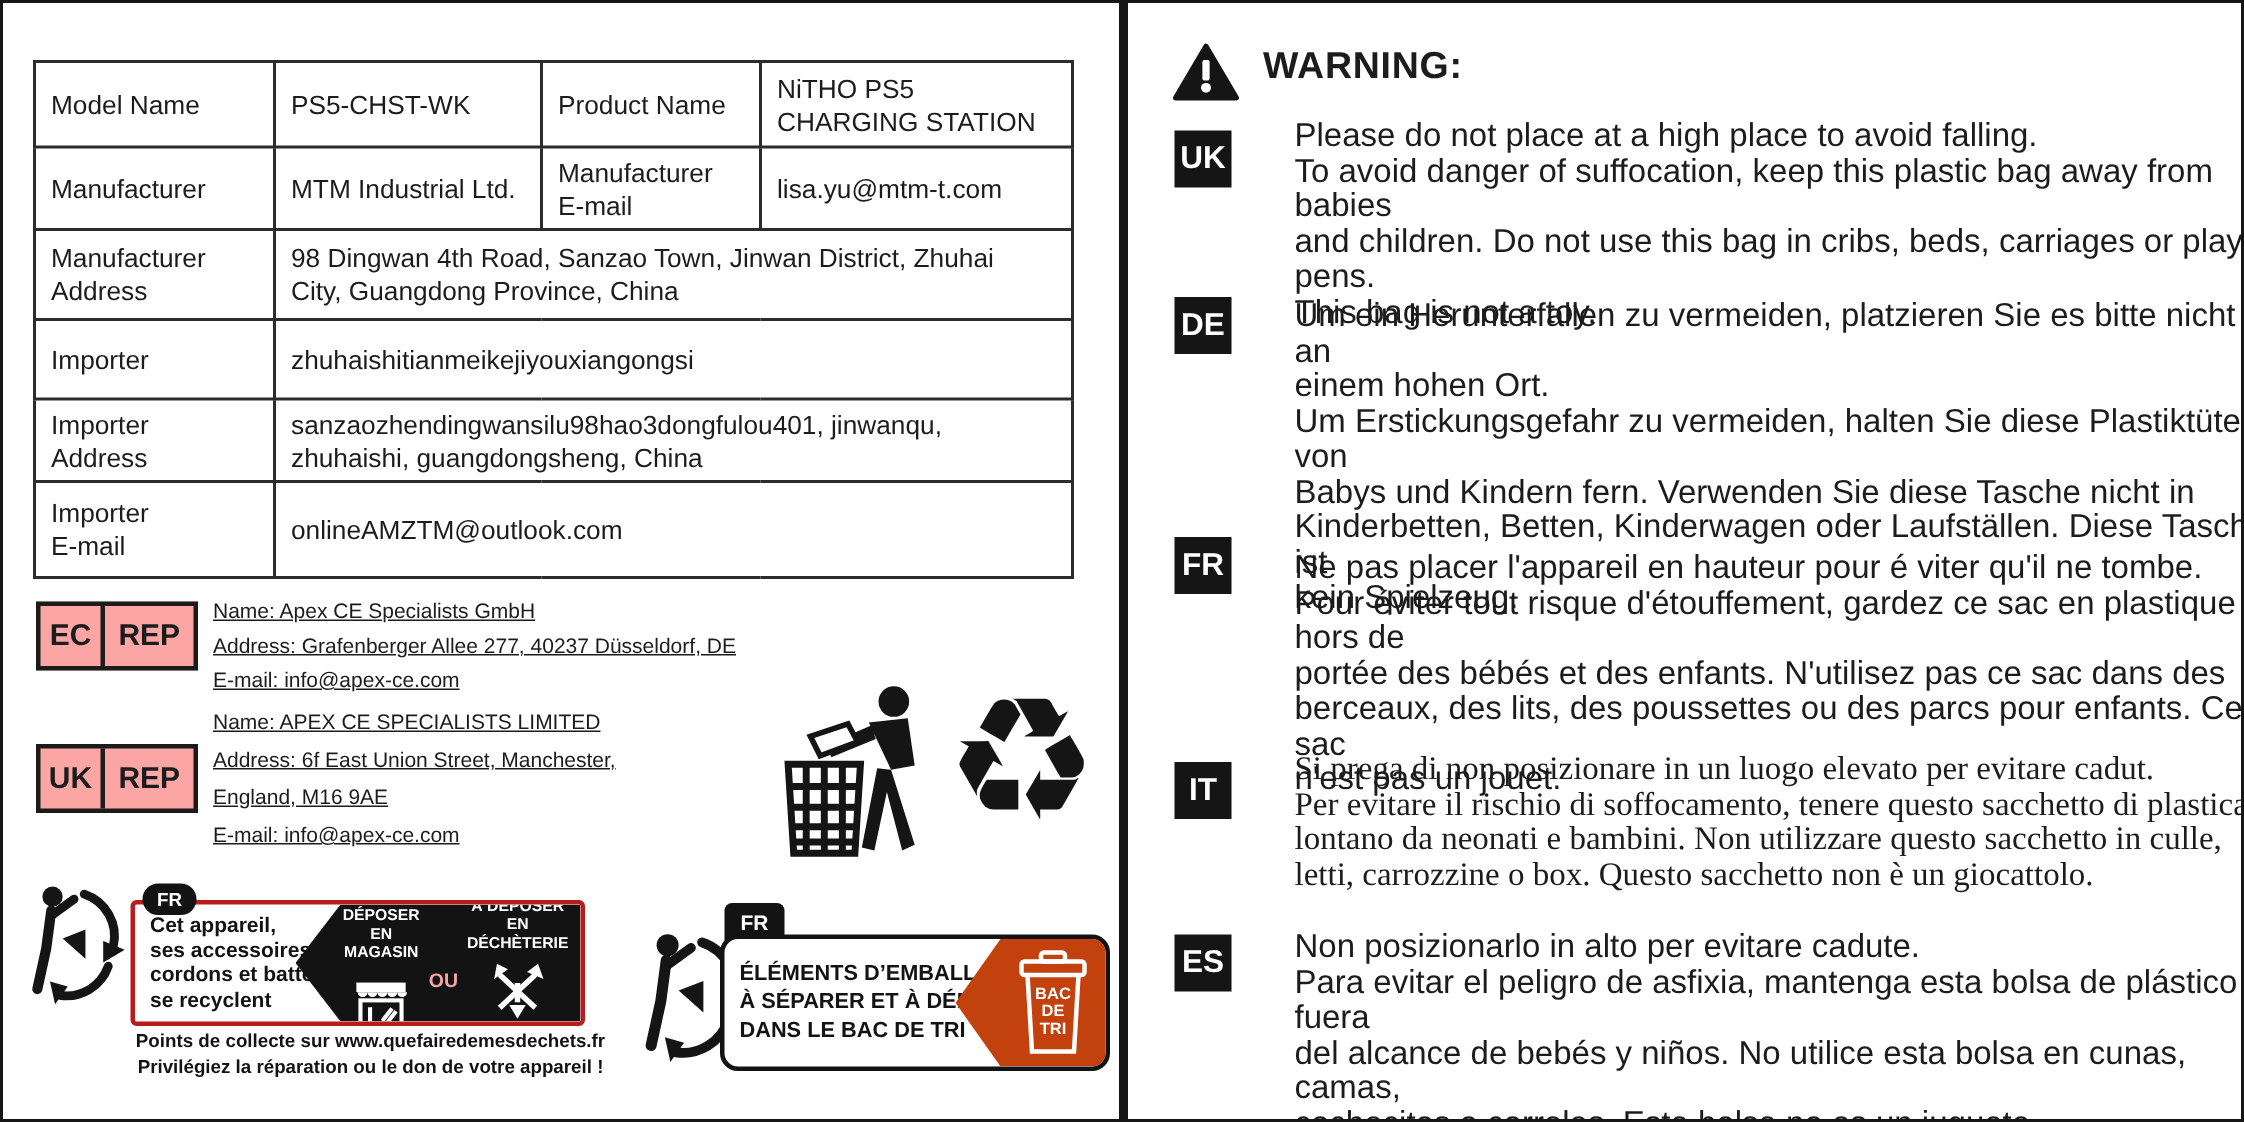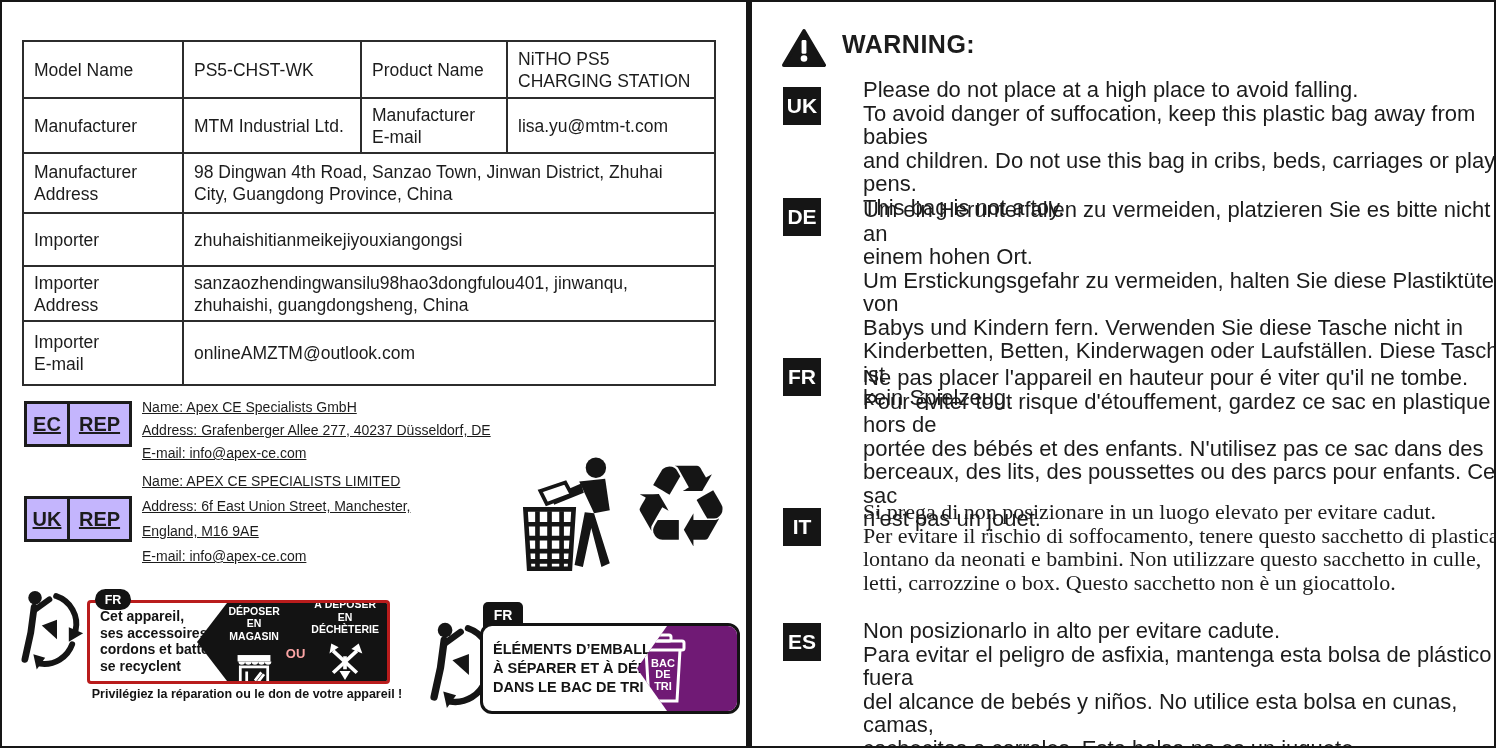--- a/index.html
+++ b/index.html
@@ -11,22 +11,22 @@
   .divider{position:absolute; left:744px; top:0; width:6px; height:748px; background:#161616;}
 
   
   .info-table{position:absolute; left:20px; top:38px; border-collapse:collapse; table-layout:fixed;}
   .info-table td{
     border:2px solid #2c2c2c; font-size:17.5px; line-height:22px;
     padding:4px 6px 4px 10px; vertical-align:middle; white-space:pre-line;
   }
 
   
-  .rep-box{position:absolute; display:flex; width:102px; height:40px; border:3px solid #1b1b1b; background:#c4b5fd;
-           font-weight:bold; font-size:20px;text-decoration:underline;}
+  .rep-box{position:absolute; display:flex; width:102px; height:40px; border:3px solid #1b1b1b; background:#fca5a5;
+           font-weight:bold; font-size:20px;}
   .rep-box .cell{display:flex; align-items:center; justify-content:center;}
   .rep-box .cell.a{flex:0 0 40px; border-right:3px solid #1b1b1b;}
   .rep-box .cell.b{flex:1;}
   .rep-lines{position:absolute; font-size:14px; line-height:23px;text-decoration:underline;}
 
   
   .icon-abs{position:absolute;}
   .recycle-glyph{position:absolute; left:628px; top:448px; font-size:114px; line-height:1; color:#151515;
                  font-family:"DejaVu Sans", sans-serif;}
 
@@ -50,23 +50,23 @@
 
   .fr-panel2{position:absolute; left:478px; top:600px; width:260px; height:112px;}
   .fr-panel2 .fr-tag{position:absolute; left:3px; top:0; width:40px; height:26px; background:#131313; color:#fff;
                      border-radius:5px 5px 0 0; display:flex; align-items:center; justify-content:center;
                      font-size:14px; font-weight:bold;}
   .fr-panel2 .panel-rect{position:absolute; left:0; top:21px; width:260px; height:91px; border:3px solid #131313;
                          border-radius:12px; background:#fff; overflow:hidden; box-sizing:border-box;
                          display:flex; align-items:center;}
   .fr-panel2 .panel-text{padding-left:10px; font-size:14.5px; line-height:19px; font-weight:bold; color:#131313;
                          white-space:pre-line; position:relative; z-index:1;}
-  .fr-panel2 .panel-black{position:absolute; right:0; top:0; bottom:0; width:100px; background:#701a75;
+  .fr-panel2 .panel-black{position:absolute; right:0; top:0; bottom:0; width:100px; background:#c2410c;
                           clip-path:polygon(30px 0, 100% 0, 100% 100%, 30px 100%, 0 50%);
-                          display:flex; align-items:center; justify-content:flex-start; padding-right:9px;
+                          display:flex; align-items:center; justify-content:flex-end; padding-right:9px;
                           box-sizing:border-box; z-index:2;}
   .bin-wrap{position:relative; width:52px; height:72px;}
   .bin-label{position:absolute; left:0; right:0; top:25px; text-align:center; color:#fff; font-weight:bold;
              font-size:11px; line-height:11.5px; white-space:pre-line;}
 
   
   .warn-title{position:absolute; left:840px; top:28px; font-size:25px; font-weight:bold; letter-spacing:.5px;}
   .lang-badge{position:absolute; left:781px; width:38px; height:38px; background:#151515; color:#fff;
               display:flex; align-items:center; justify-content:center; font-weight:bold; font-size:21px;}
   .lang-text{position:absolute; left:833px; width:650px; font-size:22px; line-height:23.5px;
@@ -218,20 +218,21 @@
                 <polygon points="23,46 17,36 29,36"></polygon>
               </g>
             </svg>
           </span>
         </div>
       </div>
     </div>
     <div class="fr-pill">FR</div>
   </div>
   <div class="panel1-footer">
+    <div>Points de collecte sur www.quefairedemesdechets.fr</div>
     <div>Privilégiez la réparation ou le don de votre appareil !</div>
   </div>
 
   <div class="icon-abs" style="left:412px; top:618px; width:86px; height:88px;">
     <svg viewBox="0 0 90 96" width="86" height="88">
       <circle cx="32" cy="11" r="8" fill="#151515"></circle>
       <g fill="none" stroke="#151515" stroke-linecap="round">
         <path d="M31 22 L27 52 L20 84" stroke-width="8"></path>
         <path d="M31 26 L49 13" stroke-width="7"></path>
         <path d="M57 9 A35 35 0 0 1 80 50" stroke-width="7"></path>

